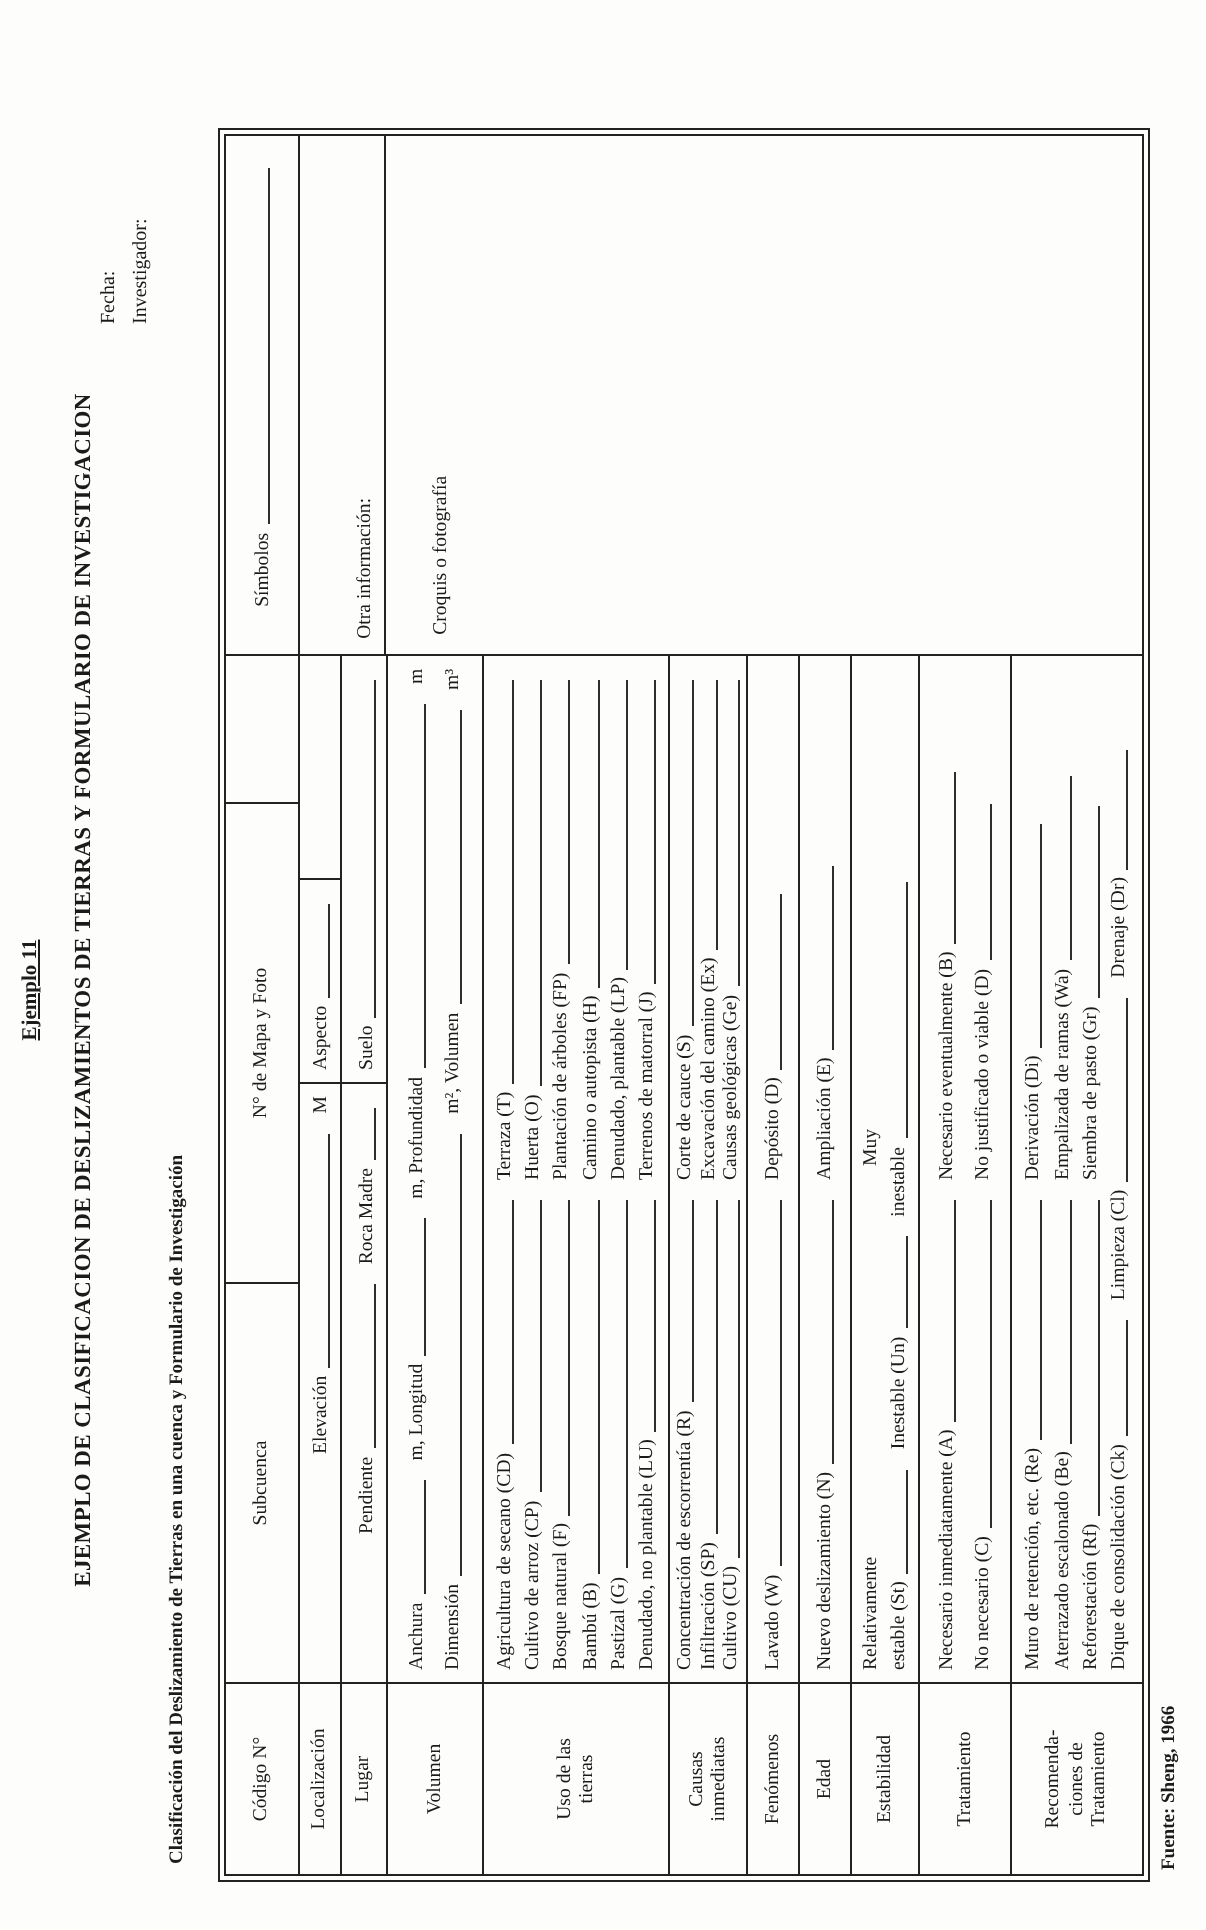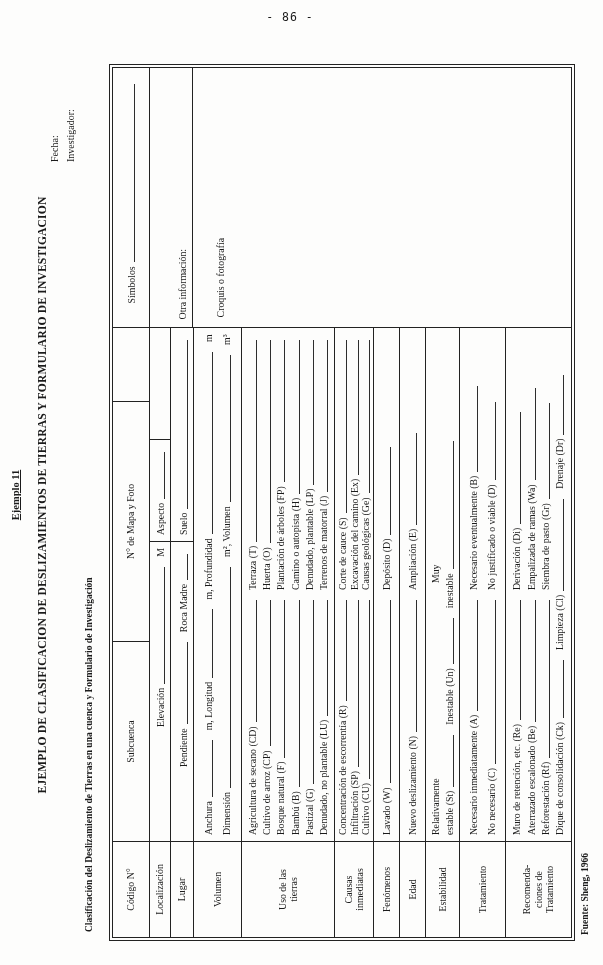--- a/index.html
+++ b/index.html
@@ -43,21 +43,20 @@
   .sym{height:37px;border-bottom:1px solid #222;display:flex;align-items:center;padding:0 10px 0 24px;}
   .otra{height:43px;border-bottom:1px solid #222;display:flex;align-items:flex-end;padding:0 8px 4px 8px;}
   .croq{flex:1;padding:22px 0 0 10px;}
   .hc{display:flex;align-items:center;justify-content:center;text-align:center;}
   .r11last{display:flex;align-items:flex-end;white-space:nowrap;margin:0 0 4px 0;}
 </style>
 </head>
 <body>
 
 <div class="sheet">
-  <div class="pagenum">- 86 -</div>
 
   <div class="rot">
     <div class="ej">Ejemplo 11</div>
     <div class="title">EJEMPLO DE CLASIFICACION DE DESLIZAMIENTOS DE TIERRAS Y FORMULARIO DE INVESTIGACION</div>
     <div class="meta">
       <div>Fecha:</div>
       <div>Investigador:</div>
     </div>
     <div class="subtitle">Clasificación del Deslizamiento de Tierras en una cuenca y Formulario de Investigación</div>
 

